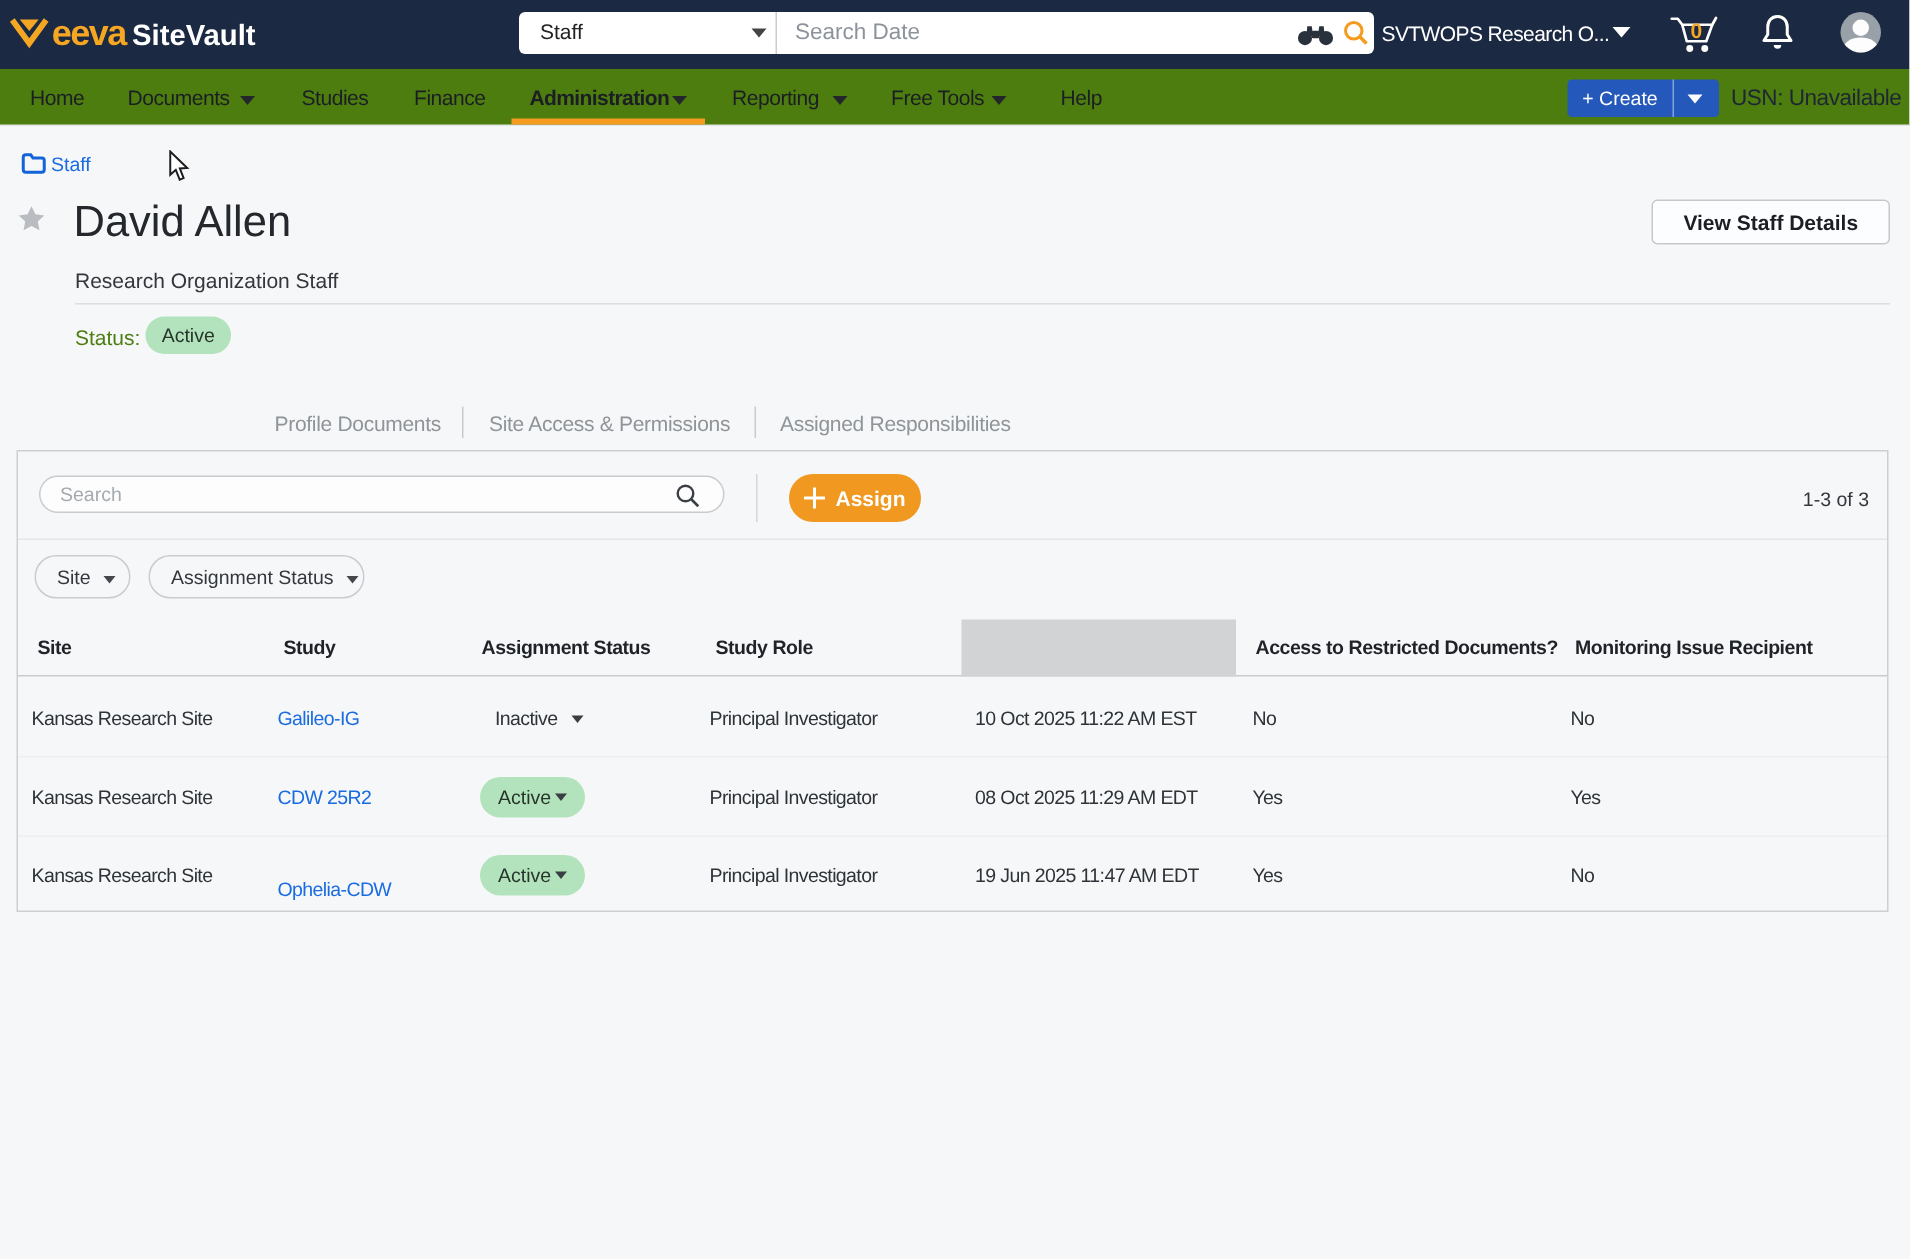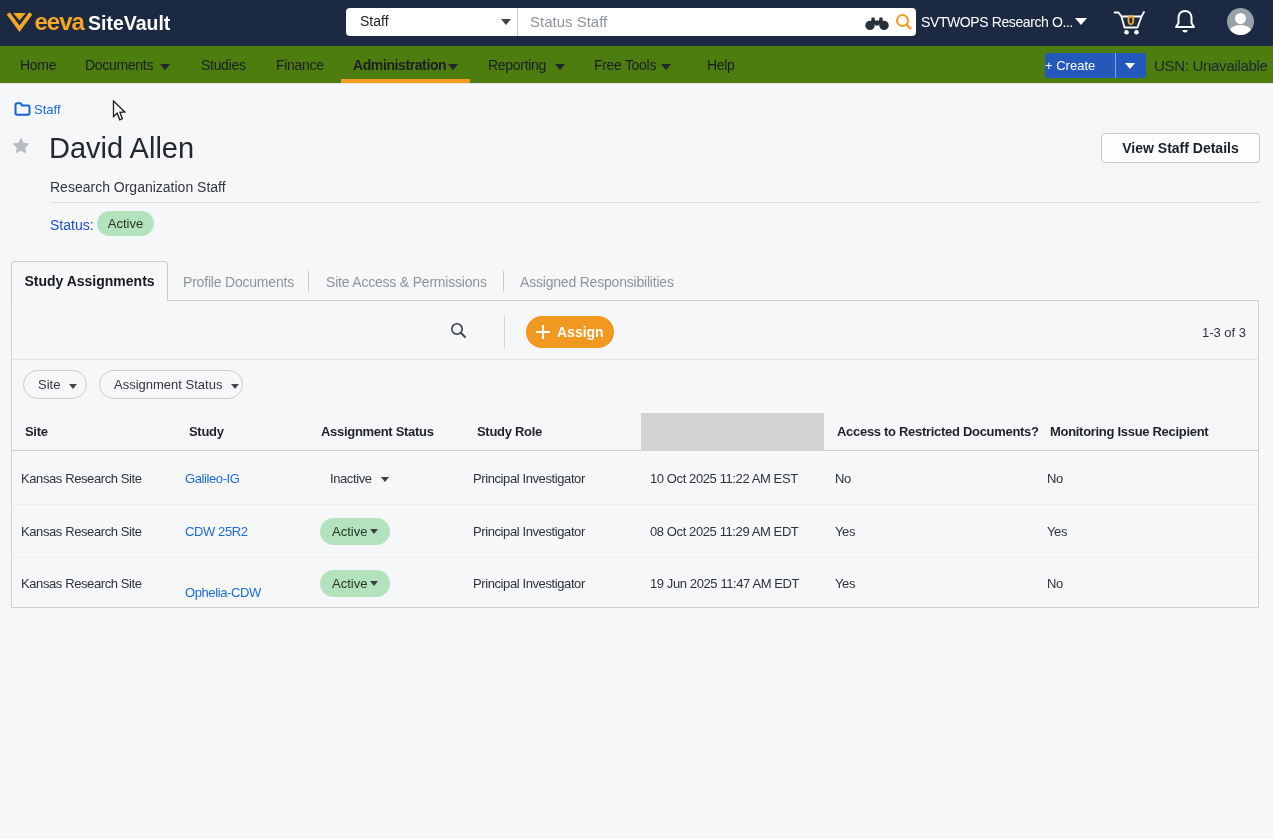--- a/index.html
+++ b/index.html
@@ -18,32 +18,32 @@
   #hdr-org { position:absolute; left:921px; top:14px; font-size:14px; color:#fff; letter-spacing:-0.4px; }
   #hdr-org-caret { position:absolute; left:1075px; top:18px; border-top-color:#fff; border-left-width:6.5px; border-right-width:6.5px; border-top-width:7px; }
   #cart-zero { position:absolute; left:1127px; top:12px; font-size:14px; font-weight:bold; color:#f5a623; }
 
   
   #navrow { position:absolute; top:46px; left:0; width:1273px; height:38px; background:#4d7c0f; border-bottom:1px solid #e3e5e7; }
   .navitem { position:absolute; top:11px; font-size:14px; color:#1b1f24; letter-spacing:-0.3px; }
   .navcaret { position:absolute; top:18px; width:0; height:0; border-left:5px solid transparent; border-right:5px solid transparent; border-top:6px solid #23272c; }
   #adm-underline { position:absolute; left:341px; top:79px; width:129px; height:4px; background:#f59b20; }
   #createbtn { position:absolute; left:1045px; top:7px; width:101px; height:25px; background:#2458ba; border-radius:3px; color:#fff; }
-  #createbtn .main { position:absolute; left:0; top:0; width:70px; height:25px; font-size:13px; line-height:25px; }
+  #createbtn .main { position:absolute; left:0; top:0; width:70px; height:25px; font-size:13px; line-height:25px; text-align:center; }
   #createbtn .div { position:absolute; left:70px; top:0; width:1px; height:25px; background:rgba(255,255,255,.45); }
   #createbtn .caret { position:absolute; left:80px; top:10px; border-top-color:#fff; border-left-width:5px; border-right-width:5px; }
   #usn { position:absolute; left:1154px; top:11px; font-size:15px; color:#1d2733; letter-spacing:-0.3px; }
 
   
   #crumb { position:absolute; left:34px; top:102px; font-size:13px; color:#1a6ce0; }
   #title { position:absolute; left:49px; top:133px; font-size:29px; line-height:30px; color:#24282d; }
   #viewbtn { position:absolute; left:1101px; top:133px; width:159px; height:30px; border:1px solid #c6c9cc; border-radius:4px; background:#fcfdfe; font-size:14px; font-weight:bold; color:#1b1f24; text-align:center; line-height:28px; }
   #subtitle { position:absolute; left:50px; top:179px; font-size:14px; color:#33373c; }
   #hr1 { position:absolute; left:50px; top:202px; width:1210px; height:1px; background:#dcdee0; }
-  #statuslbl { position:absolute; left:50px; top:217px; font-size:14px; color:#1d4ed8; }
+  #statuslbl { position:absolute; left:50px; top:217px; font-size:14px; color:#4d7c0f; }
   #statuspill { position:absolute; left:97px; top:211px; width:57px; height:25px; border-radius:13px; background:#b3e3bc; font-size:13px; color:#27352b; text-align:center; line-height:25px; }
 
   
   #tab-active { position:absolute; left:11px; top:261px; width:157px; height:40px; background:#f6f7f9; border:1px solid #c9ccce; border-bottom:none; border-radius:4px 4px 0 0; font-size:14px; font-weight:bold; color:#16191d; text-align:center; line-height:38px; z-index:3; }
   .tabinactive { position:absolute; top:274px; font-size:14px; color:#8f9498; z-index:2; letter-spacing:-0.2px; }
   .tabsep { position:absolute; top:271px; width:1px; height:21px; background:#c8cbcd; }
 
   
   #panel { position:absolute; left:11px; top:300px; width:1248px; height:308px; border:1px solid #cdd0d2; background:#f6f7f9; }
   #searchbox { position:absolute; left:14px; top:16px; width:457px; height:25px; border:1px solid #c9ccce; border-radius:13px; background:#fdfdfe; font-size:13px; color:#a5aaaf; line-height:23px; padding-left:13px; }
@@ -69,21 +69,21 @@
     <svg class="abs" style="left:6px;top:8px;" width="175" height="30" viewBox="0 0 175 30">
       <path d="M2.2 5.3 L13.5 20.8 L24.8 5.3" fill="none" stroke="#f5a623" stroke-width="3.9" stroke-linejoin="miter"></path>
       <polygon points="7.2,5 19.8,5 13.5,12.6" fill="#f5a623"></polygon>
       <text x="28.5" y="21.7" font-family="Liberation Sans, sans-serif" font-size="24" font-weight="bold" fill="#f5a623" letter-spacing="-1">eeva</text>
       <text x="82" y="21.7" font-family="Liberation Sans, sans-serif" font-size="19.5" font-weight="bold" fill="#fff">SiteVault</text>
     </svg>
     <div id="searchgroup">
       <div id="sg-staff">Staff</div>
       <span class="caret" style="position:absolute;left:155px;top:11px;border-top-color:#444;"></span>
       <div id="sg-divider"></div>
-      <div id="sg-ph">Status Staff</div>
+      <div id="sg-ph">Search Date</div>
       <svg class="abs" style="left:518px;top:6px;" width="26" height="17" viewBox="0 0 26 17">
         <circle cx="6" cy="11.4" r="4.7" fill="#29313d"></circle>
         <circle cx="20" cy="11.4" r="4.7" fill="#29313d"></circle>
         <path d="M7.5 3.5 L10.5 3.5 L11.5 10 L7 10 Z" fill="#29313d"></path>
         <path d="M15.5 3.5 L18.5 3.5 L19 10 L14.5 10 Z" fill="#29313d"></path>
         <rect x="10.5" y="6.5" width="5" height="5" rx="1" fill="#29313d"></rect>
       </svg>
       <svg class="abs" style="left:549px;top:5px;" width="18" height="18" viewBox="0 0 18 18">
         <circle cx="7.5" cy="7.5" r="5.5" fill="none" stroke="#f59b20" stroke-width="2"></circle>
         <path d="M11.5 11.5 L16 16" stroke="#f59b20" stroke-width="2.4"></path>
@@ -137,27 +137,27 @@
   </svg>
   <svg class="abs" style="left:12px;top:137px;" width="18" height="17" viewBox="0 0 18 17">
     <path d="M9 0.5 L11.6 5.8 L17.5 6.6 L13.2 10.7 L14.3 16.5 L9 13.7 L3.7 16.5 L4.8 10.7 L0.5 6.6 L6.4 5.8 Z" fill="#b9bcc0"></path>
   </svg>
   <div id="viewbtn">View Staff Details</div>
   <div id="title">David Allen</div>
   <div id="subtitle">Research Organization Staff</div>
   <div id="hr1"></div>
   <div id="statuslbl">Status:</div>
   <div id="statuspill">Active</div>
-  <div id="tab-active">Study Assignments</div>
   <div class="tabinactive" style="left:183px;">Profile Documents</div>
   <div class="tabinactive" style="left:326px;">Site Access &amp; Permissions</div>
   <div class="tabinactive" style="left:520px;">Assigned Responsibilities</div>
   <div class="tabsep" style="left:308px;"></div>
   <div class="tabsep" style="left:503px;"></div>
   <div id="panel">
+    <div id="searchbox">Search</div>
     <svg class="abs" style="left:438px;top:21px;" width="17" height="17" viewBox="0 0 17 17">
       <circle cx="7" cy="7" r="5.2" fill="none" stroke="#3a3f44" stroke-width="1.6"></circle>
       <path d="M11 11 L15.5 15.5" stroke="#3a3f44" stroke-width="1.8"></path>
     </svg>
     <div id="toolbar-div"></div>
     <div id="assignbtn">
       <svg class="abs" style="left:9px;top:8px;" width="16" height="16" viewBox="0 0 16 16">
         <path d="M8 1 L8 15 M1 8 L15 8" stroke="#fff" stroke-width="2"></path>
       </svg>
       <div class="abs" style="left:31px;top:8px;font-size:14px;font-weight:bold;">Assign</div>

